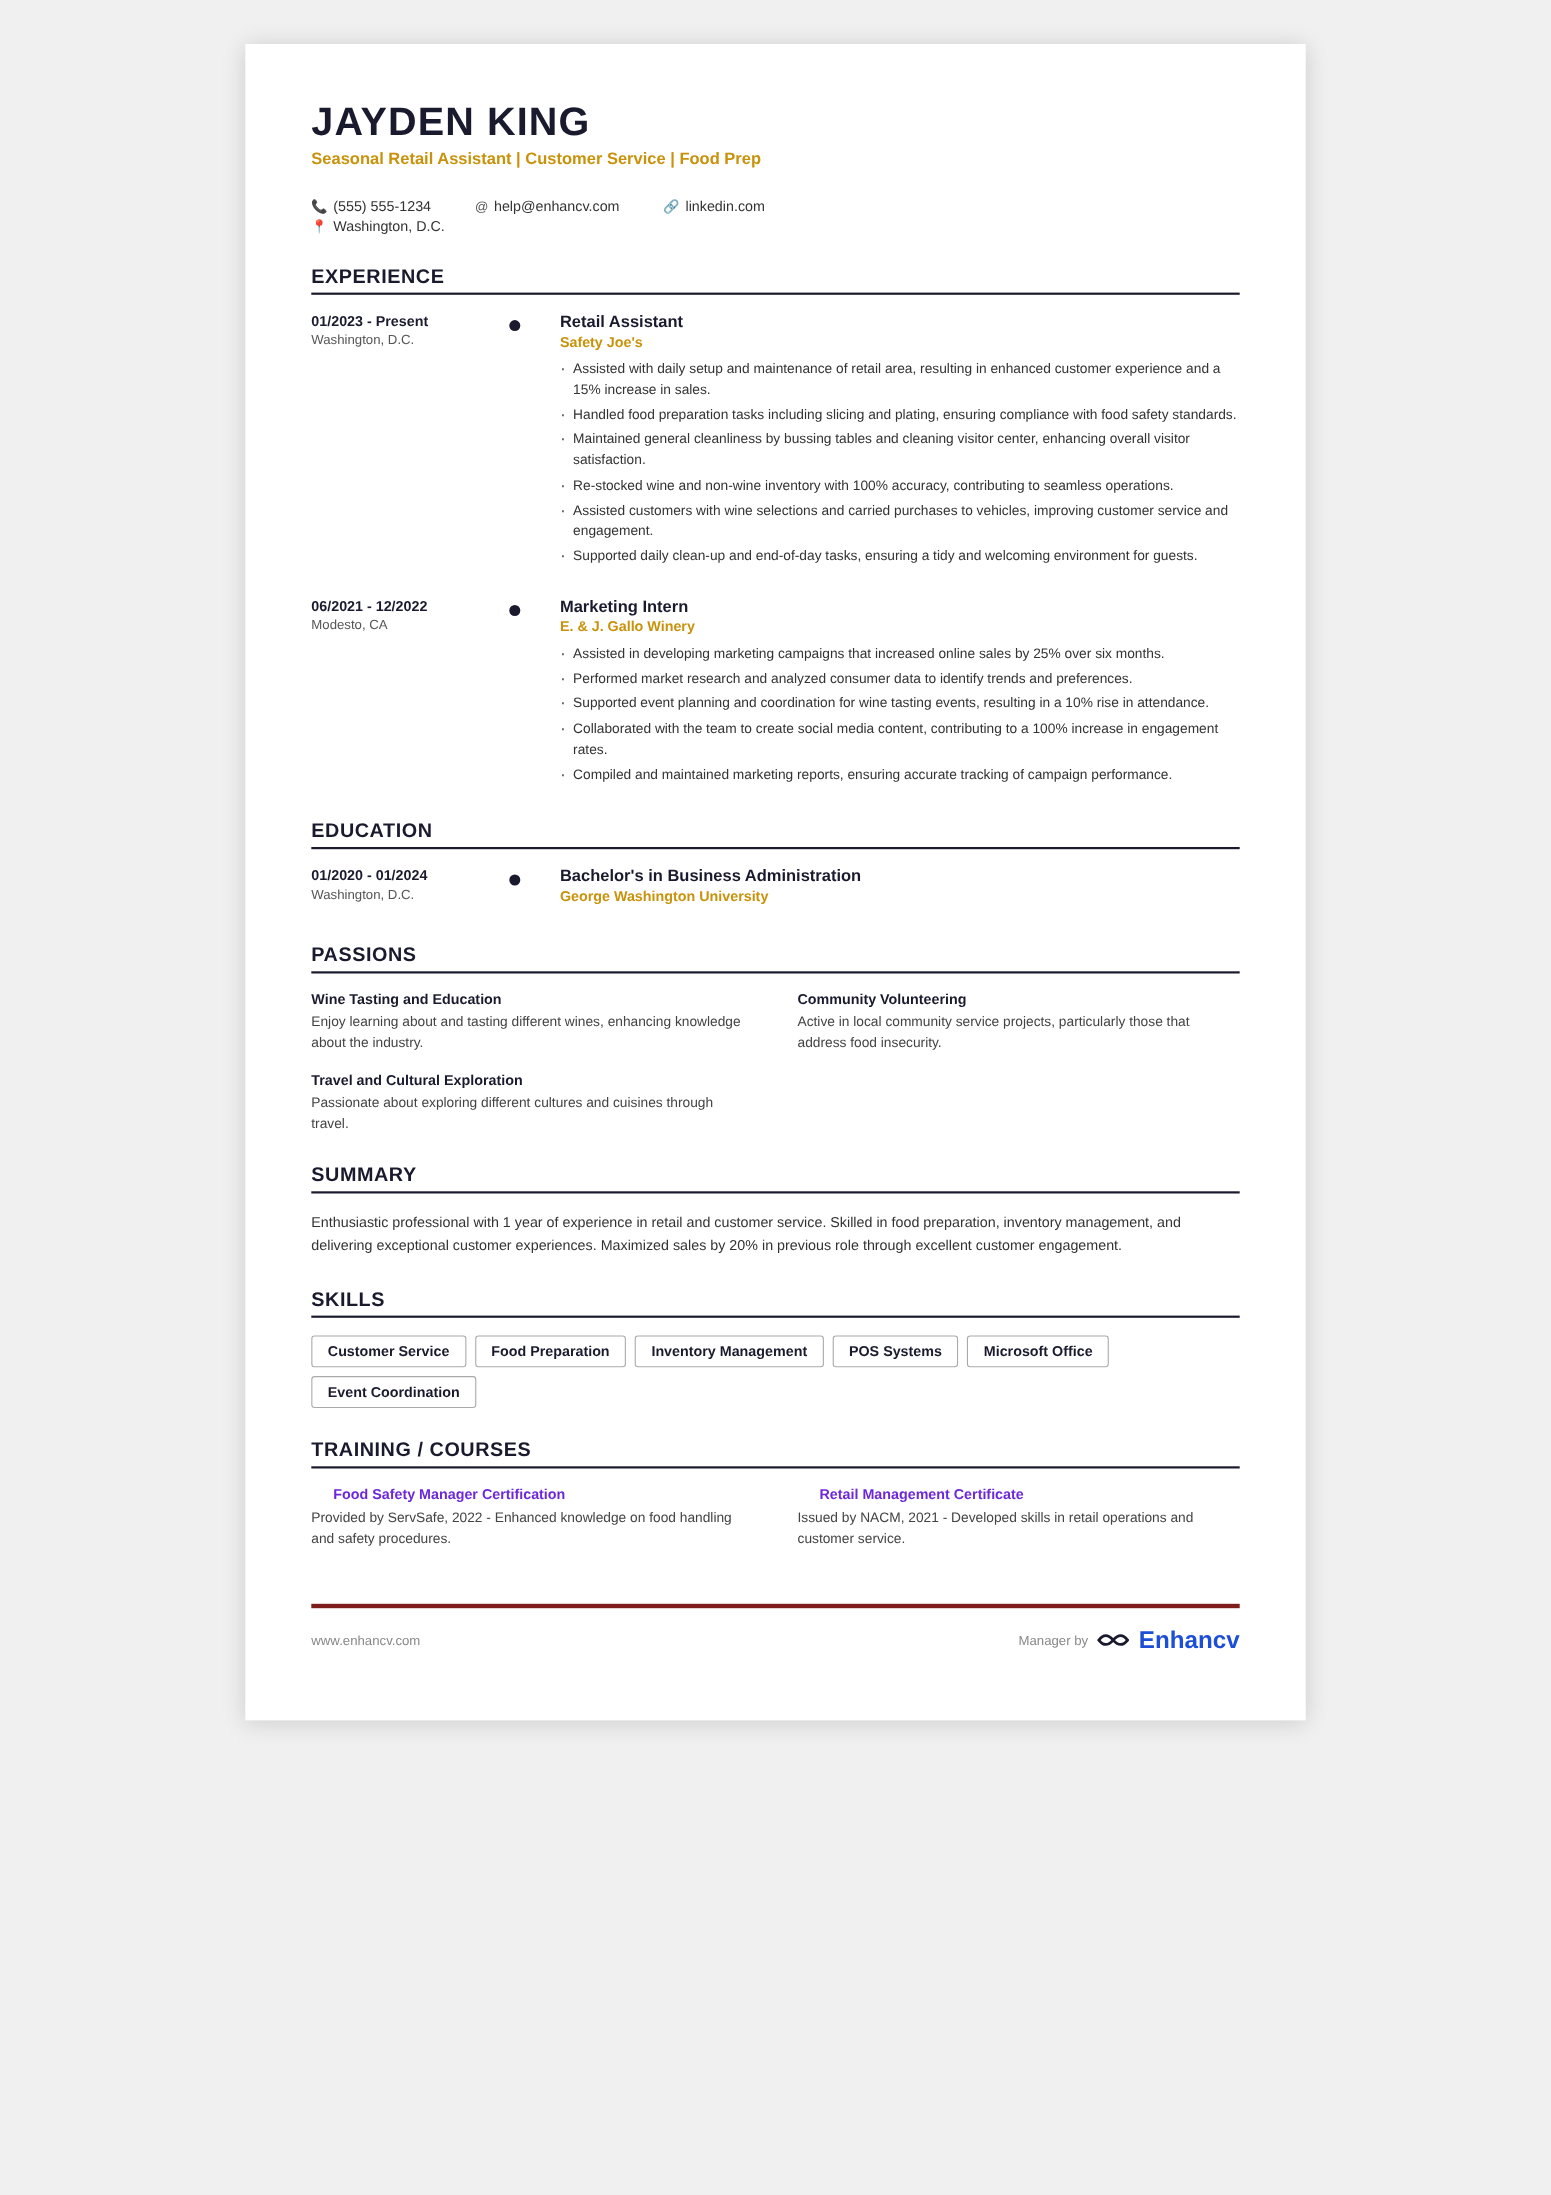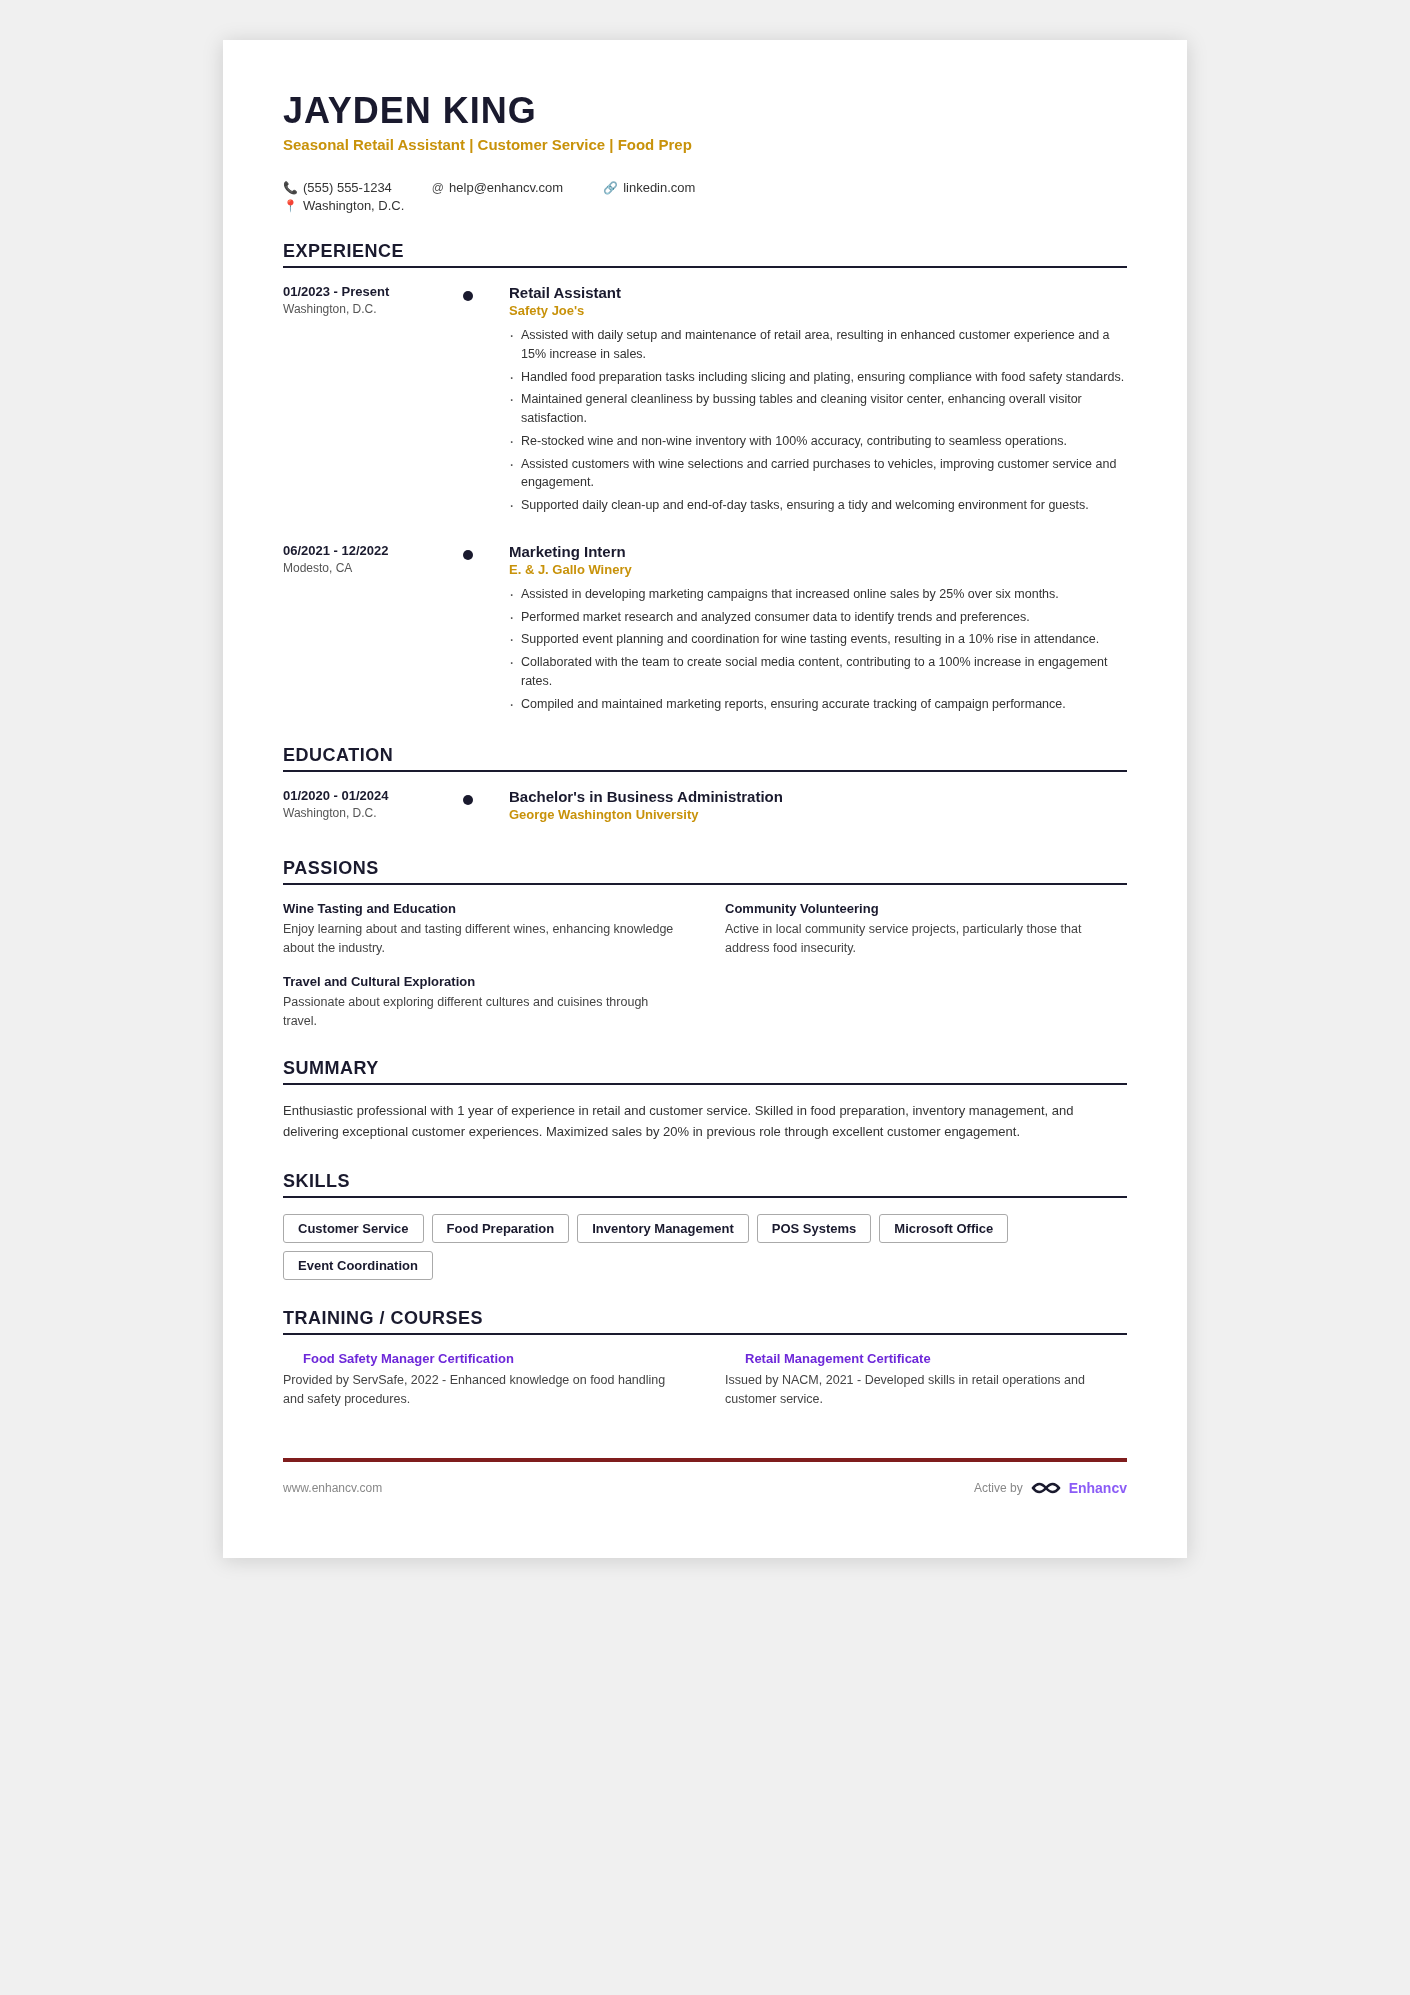--- a/index.html
+++ b/index.html
@@ -207,23 +207,23 @@
       color: #888;
     }
     .footer-right {
       display: flex;
       align-items: center;
       gap: 8px;
       font-size: 12px;
       color: #555;
     }
     .enhancv-logo {
-      font-size: 14px;
-      font-weight: 700;
-      color: #8b5cf6;
+      font-size: 22px;
+      font-weight: 700;
+      color: #1d4ed8;
     }
     .powered-by {
       font-size: 12px;
       color: #888;
     }
   </style>
 </head>
 <body>
 
 <div class="resume-page">
@@ -362,21 +362,21 @@
       <div class="training-item">
         <div class="training-title">Retail Management Certificate</div>
         <div class="training-desc">Issued by NACM, 2021 - Developed skills in retail operations and customer service.</div>
       </div>
     </div>
   </div>
 
   <div class="footer">
     <div class="footer-left">www.enhancv.com</div>
     <div class="footer-right">
-      <span class="powered-by">Active by</span>
+      <span class="powered-by">Manager by</span>
       <svg width="30" height="20" viewBox="0 0 30 20">
         <path d="M2 10 Q8 2 15 10 Q22 18 28 10" stroke="#1a1a2e" stroke-width="2.5" fill="none" stroke-linecap="round"></path>
         <path d="M2 10 Q8 18 15 10 Q22 2 28 10" stroke="#1a1a2e" stroke-width="2.5" fill="none" stroke-linecap="round"></path>
       </svg>
       <span class="enhancv-logo">Enhancv</span>
     </div>
   </div>
 </div>
 
 </body></html>

